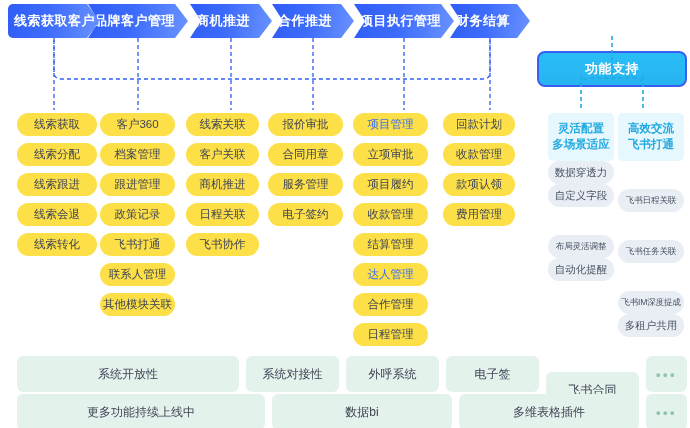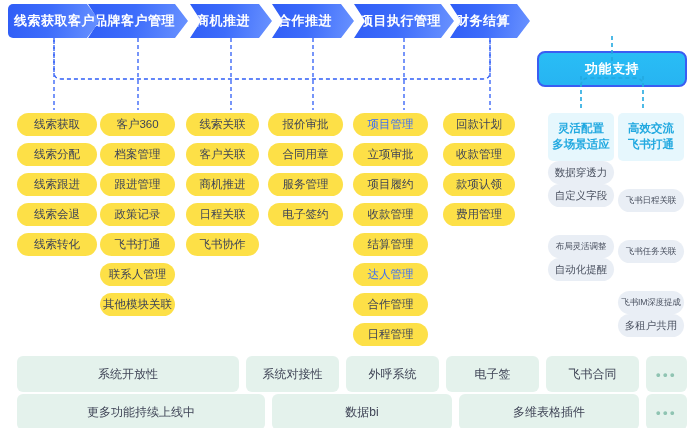--- a/index.html
+++ b/index.html
@@ -193,21 +193,21 @@
         <div class="spill">多租户共用</div>
       </div>
     </div>
 
   <div id="brows">
       <div class="brow" style="top: 356px;">
         <div class="bcell" style="width: 222px;">系统开放性</div>
         <div class="bcell" style="width: 93px;">系统对接性</div>
         <div class="bcell" style="width: 93px;">外呼系统</div>
         <div class="bcell" style="width: 93px;">电子签</div>
-        <div class="bcell" style="width: 93px;">飞书合同</div>
+        <div class="bcell" style="width: 93px; margin-top: 16px;">飞书合同</div>
         <div class="bcell dots" style="width: 41px;">•••</div>
       </div>
       <div class="brow" style="top: 394px;">
         <div class="bcell" style="width: 248px;">更多功能持续上线中</div>
         <div class="bcell" style="width: 180px;">数据bi</div>
         <div class="bcell" style="width: 180px;">多维表格插件</div>
         <div class="bcell dots" style="width: 41px;">•••</div>
       </div>
     </div>
 

